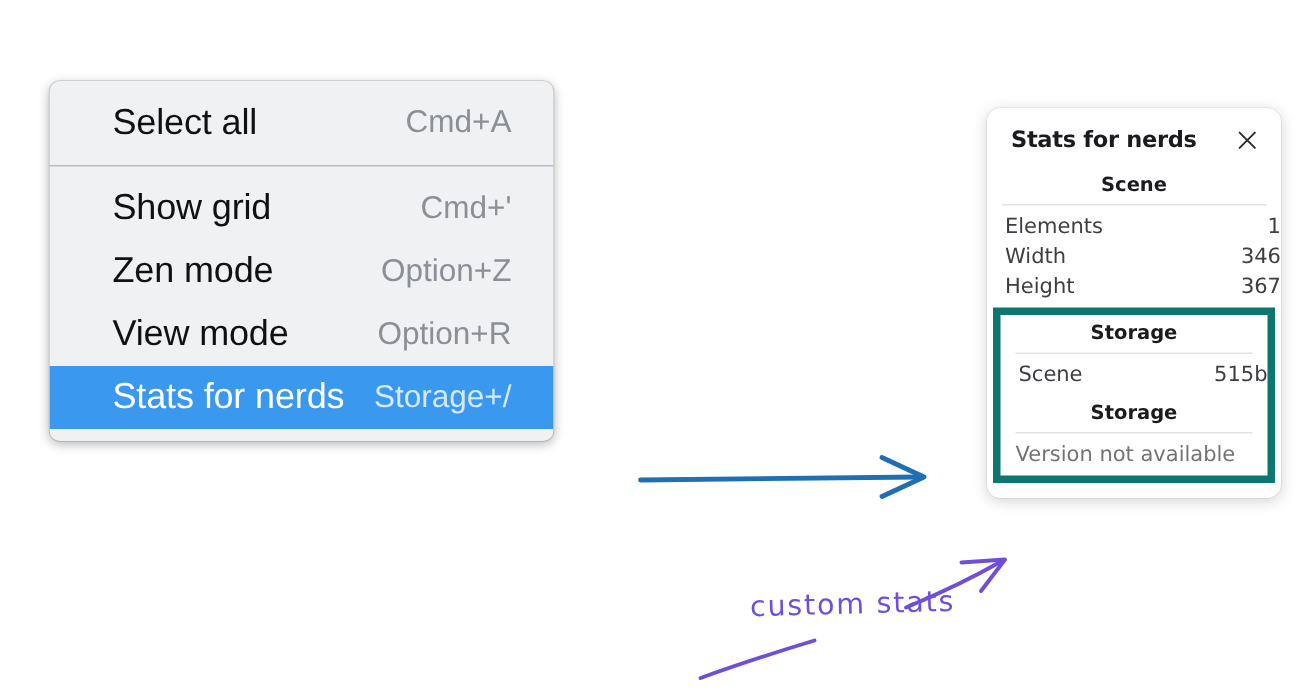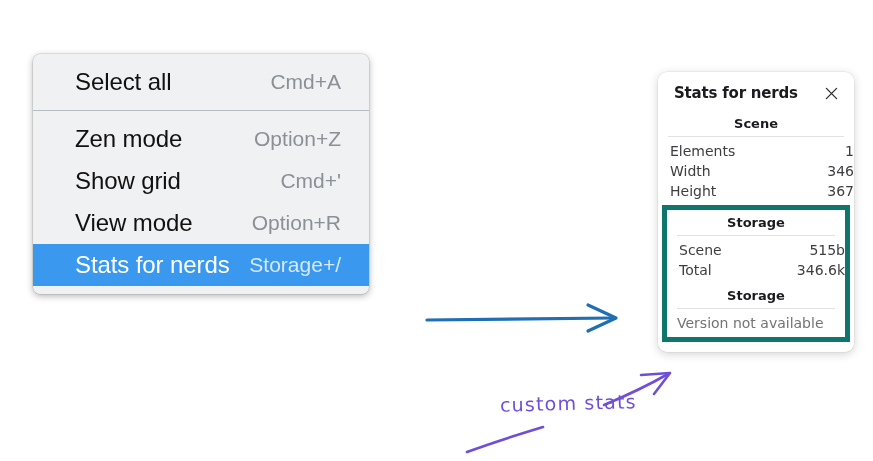--- a/index.html
+++ b/index.html
@@ -160,26 +160,26 @@
     <div class="menu-item">
       <span class="label">Select all</span>
       <span class="shortcut">Cmd+A</span>
     </div>
   </div>
 
   <div class="menu-sep"></div>
 
   <div class="menu-group">
     <div class="menu-item">
+      <span class="label">Show grid</span>
+      <span class="shortcut">Cmd+'</span>
+    </div>
+    <div class="menu-item">
       <span class="label">Zen mode</span>
       <span class="shortcut">Option+Z</span>
-    </div>
-    <div class="menu-item">
-      <span class="label">Show grid</span>
-      <span class="shortcut">Cmd+'</span>
     </div>
     <div class="menu-item">
       <span class="label">View mode</span>
       <span class="shortcut">Option+R</span>
     </div>
     <div class="menu-item selected">
       <span class="label">Stats for nerds</span>
       <span class="shortcut">Storage+/</span>
     </div>
   </div>
@@ -216,24 +216,20 @@
 
   <div class="purple-box">
 
     <div>
       <div class="section-title">Storage</div>
       <div class="section-rule"></div>
       <div class="stat-row">
         <span class="k">Scene</span>
         <span class="v">515b</span>
       </div>
-      <div class="stat-row">
-        <span class="k">Total</span>
-        <span class="v">346.6k</span>
-      </div>
     </div>
 
     <div>
       <div class="section-title" style="padding-top:8px;">Storage</div>
       <div class="section-rule"></div>
       <div class="version-line">Version not available</div>
     </div>
 
   </div>
 </div>

